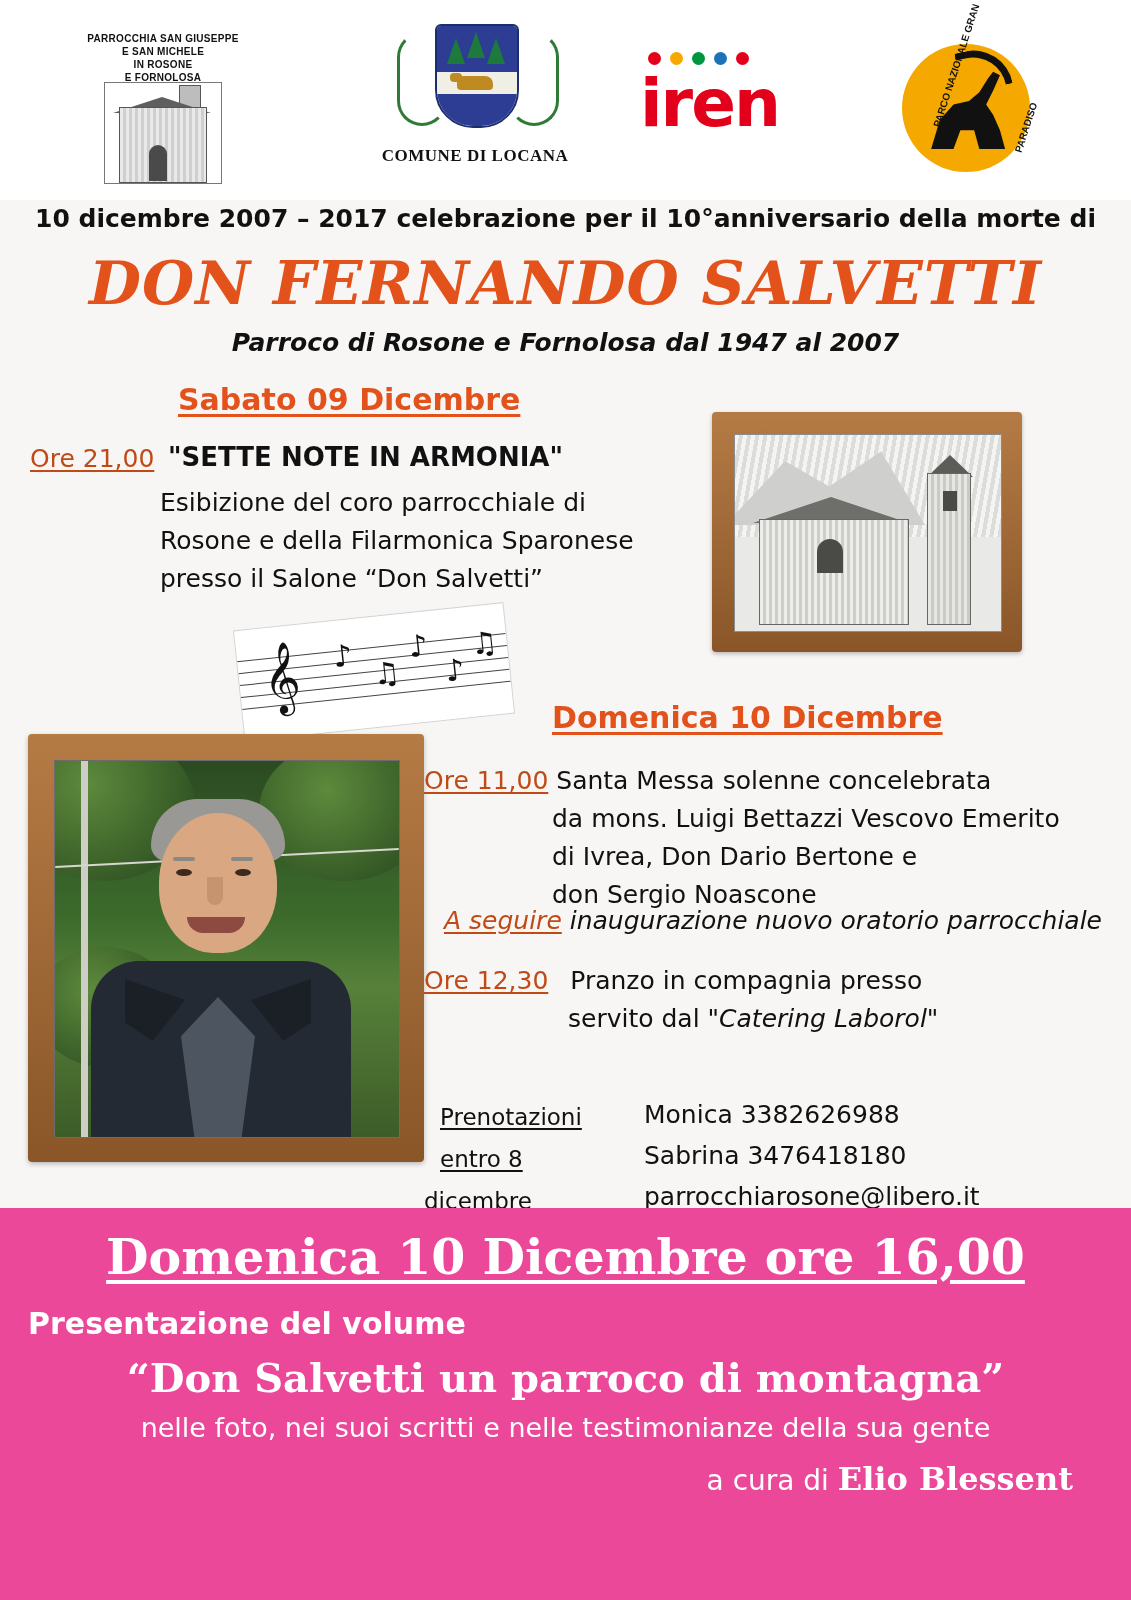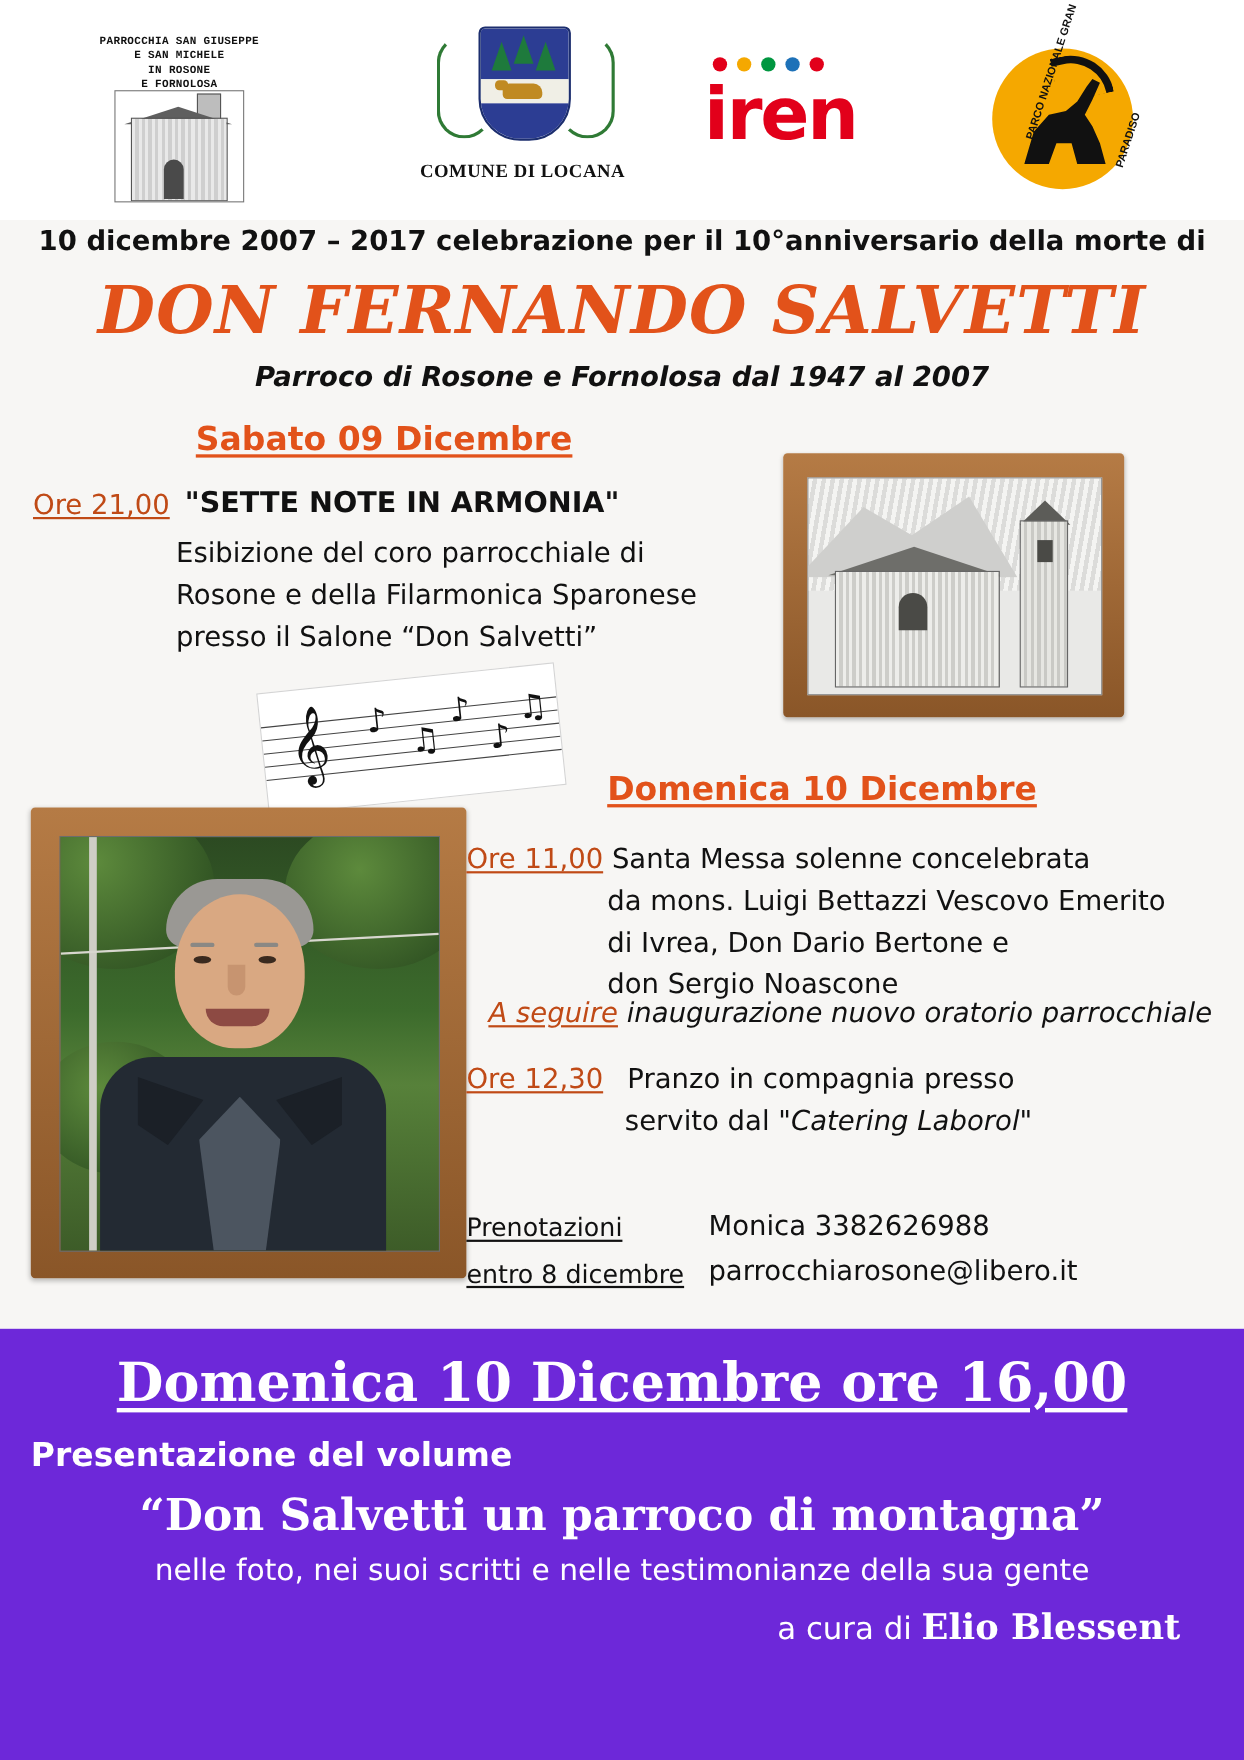--- a/index.html
+++ b/index.html
@@ -22,21 +22,21 @@
   }
   .logo-parrocchia {
     position:absolute; left:68px; top:24px; width:190px; height:165px;
     text-align:center;
   }
   .lp-ring {
     position:absolute; left:0; top:0; width:190px; height:100px;
   }
   .lp-text {
     position:absolute; width:190px; top:8px; left:0;
-    font-family:Liberation Mono, monospace;
+    font-family:Liberation Sans, sans-serif;
     font-weight:bold; font-size:10px; line-height:13px; color:#111;
     letter-spacing:0.3px;
   }
   .lp-img {
     position:absolute; left:36px; top:58px; width:116px; height:100px;
     border:1px solid #777; background:#ffffff;
     overflow:hidden;
   }
   .lp-img .church {
     position:absolute; left:14px; top:24px; width:86px; height:74px;
@@ -310,30 +310,30 @@
   }
   .aseg {
     font-family:"DejaVu Sans", sans-serif; font-style:italic; font-size:25px; color:#c04a16;
     text-decoration:underline; text-underline-offset:3px;
   }
 
   .prenota {
     position:absolute; left:424px; top:1096px; width:200px;
     font-family:"DejaVu Sans", sans-serif; font-size:23px; line-height:42px; color:#111;
   }
-  .prenota span { text-decoration:underline; text-underline-offset:3px; }
+  .prenota span { text-decoration:underline; text-underline-offset:3px;margin-left:16px; }
   .contacts {
     position:absolute; left:644px; top:1094px; width:440px;
     font-family:"DejaVu Sans", sans-serif; font-size:25px; line-height:41px; color:#111;
   }
 
   
   .band-red {
     position:absolute; left:0; top:1208px; width:1131px; height:392px;
-    background:#6d28d9;
+    background:#ec4899;
     color:#ffffff;
   }
   .band-title {
     position:absolute; left:0; top:20px; width:1131px; text-align:center;
     font-family:"DejaVu Serif", serif; font-weight:bold;
     font-size:49px; color:#ffffff;
     text-decoration:underline; text-underline-offset:6px;
   }
   .band-pres {
     position:absolute; left:28px; top:98px;
@@ -505,20 +505,21 @@
       <span>servito dal "</span><span style="font-style:italic;">Catering Laborol</span><span>"</span>
     </div>
   </div>
 
   <div class="prenota">
     <div><span>Prenotazioni</span></div>
     <div><span>entro 8 dicembre</span></div>
   </div>
   <div class="contacts">
     <div>Monica  3382626988</div>
+    <div>Sabrina  3476418180</div>
     <div>parrocchiarosone@libero.it</div>
   </div>
 
   <div class="band-red">
     <div class="band-title">Domenica 10 Dicembre ore 16,00</div>
     <div class="band-pres">Presentazione del volume</div>
     <div class="band-vol">“Don Salvetti un parroco di montagna”</div>
     <div class="band-sub">nelle foto, nei suoi scritti e nelle testimonianze della sua gente</div>
     <div class="band-cura">
       <span>a cura di </span><b>Elio Blessent</b>

